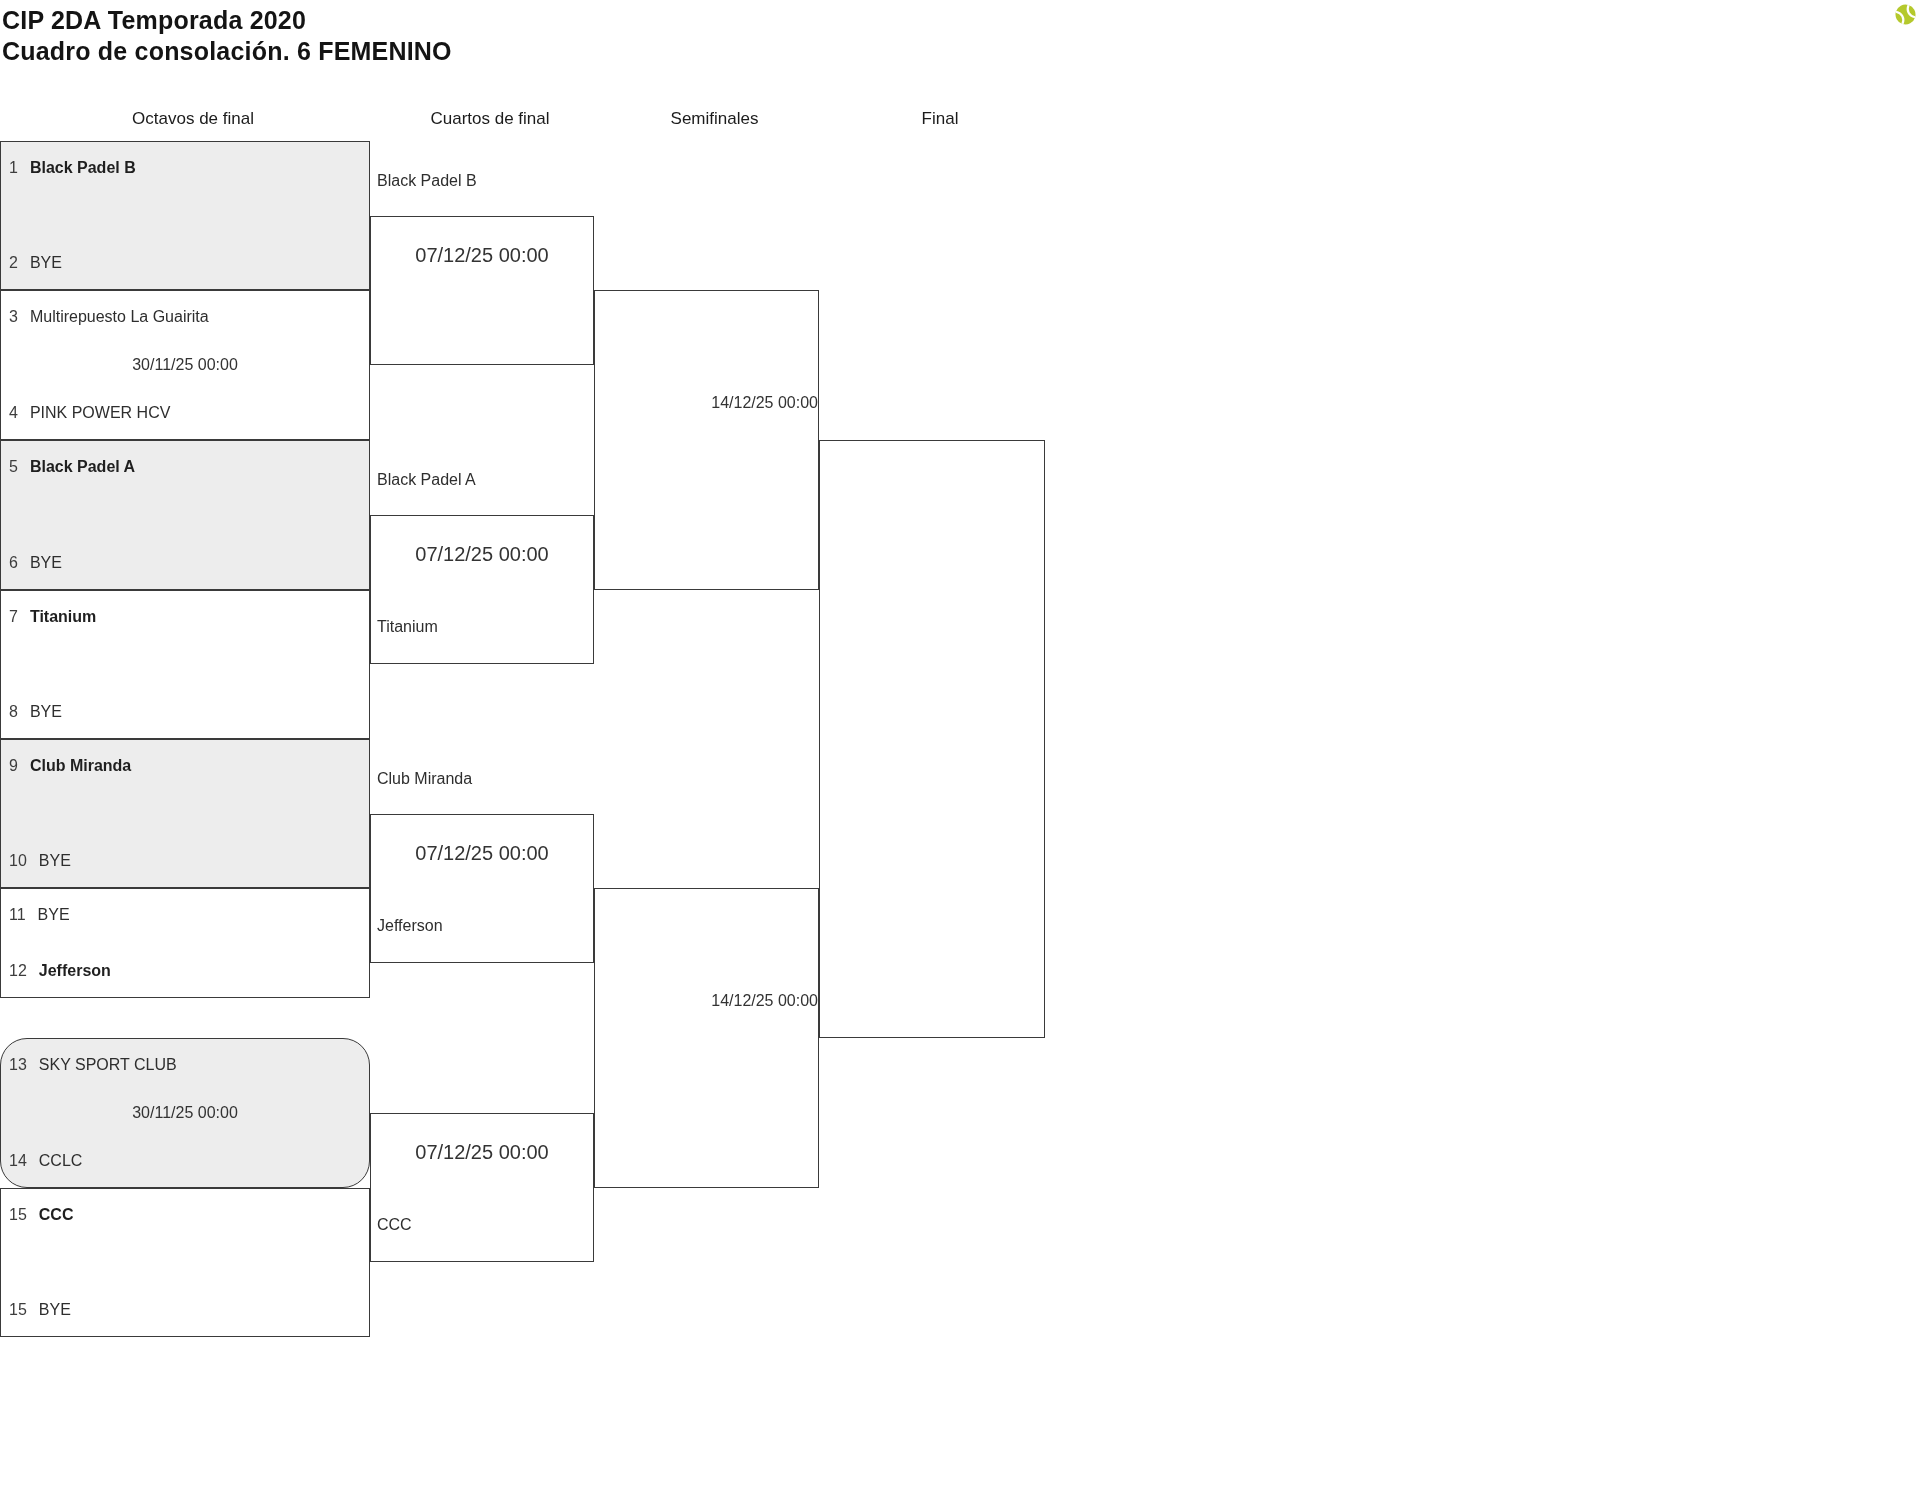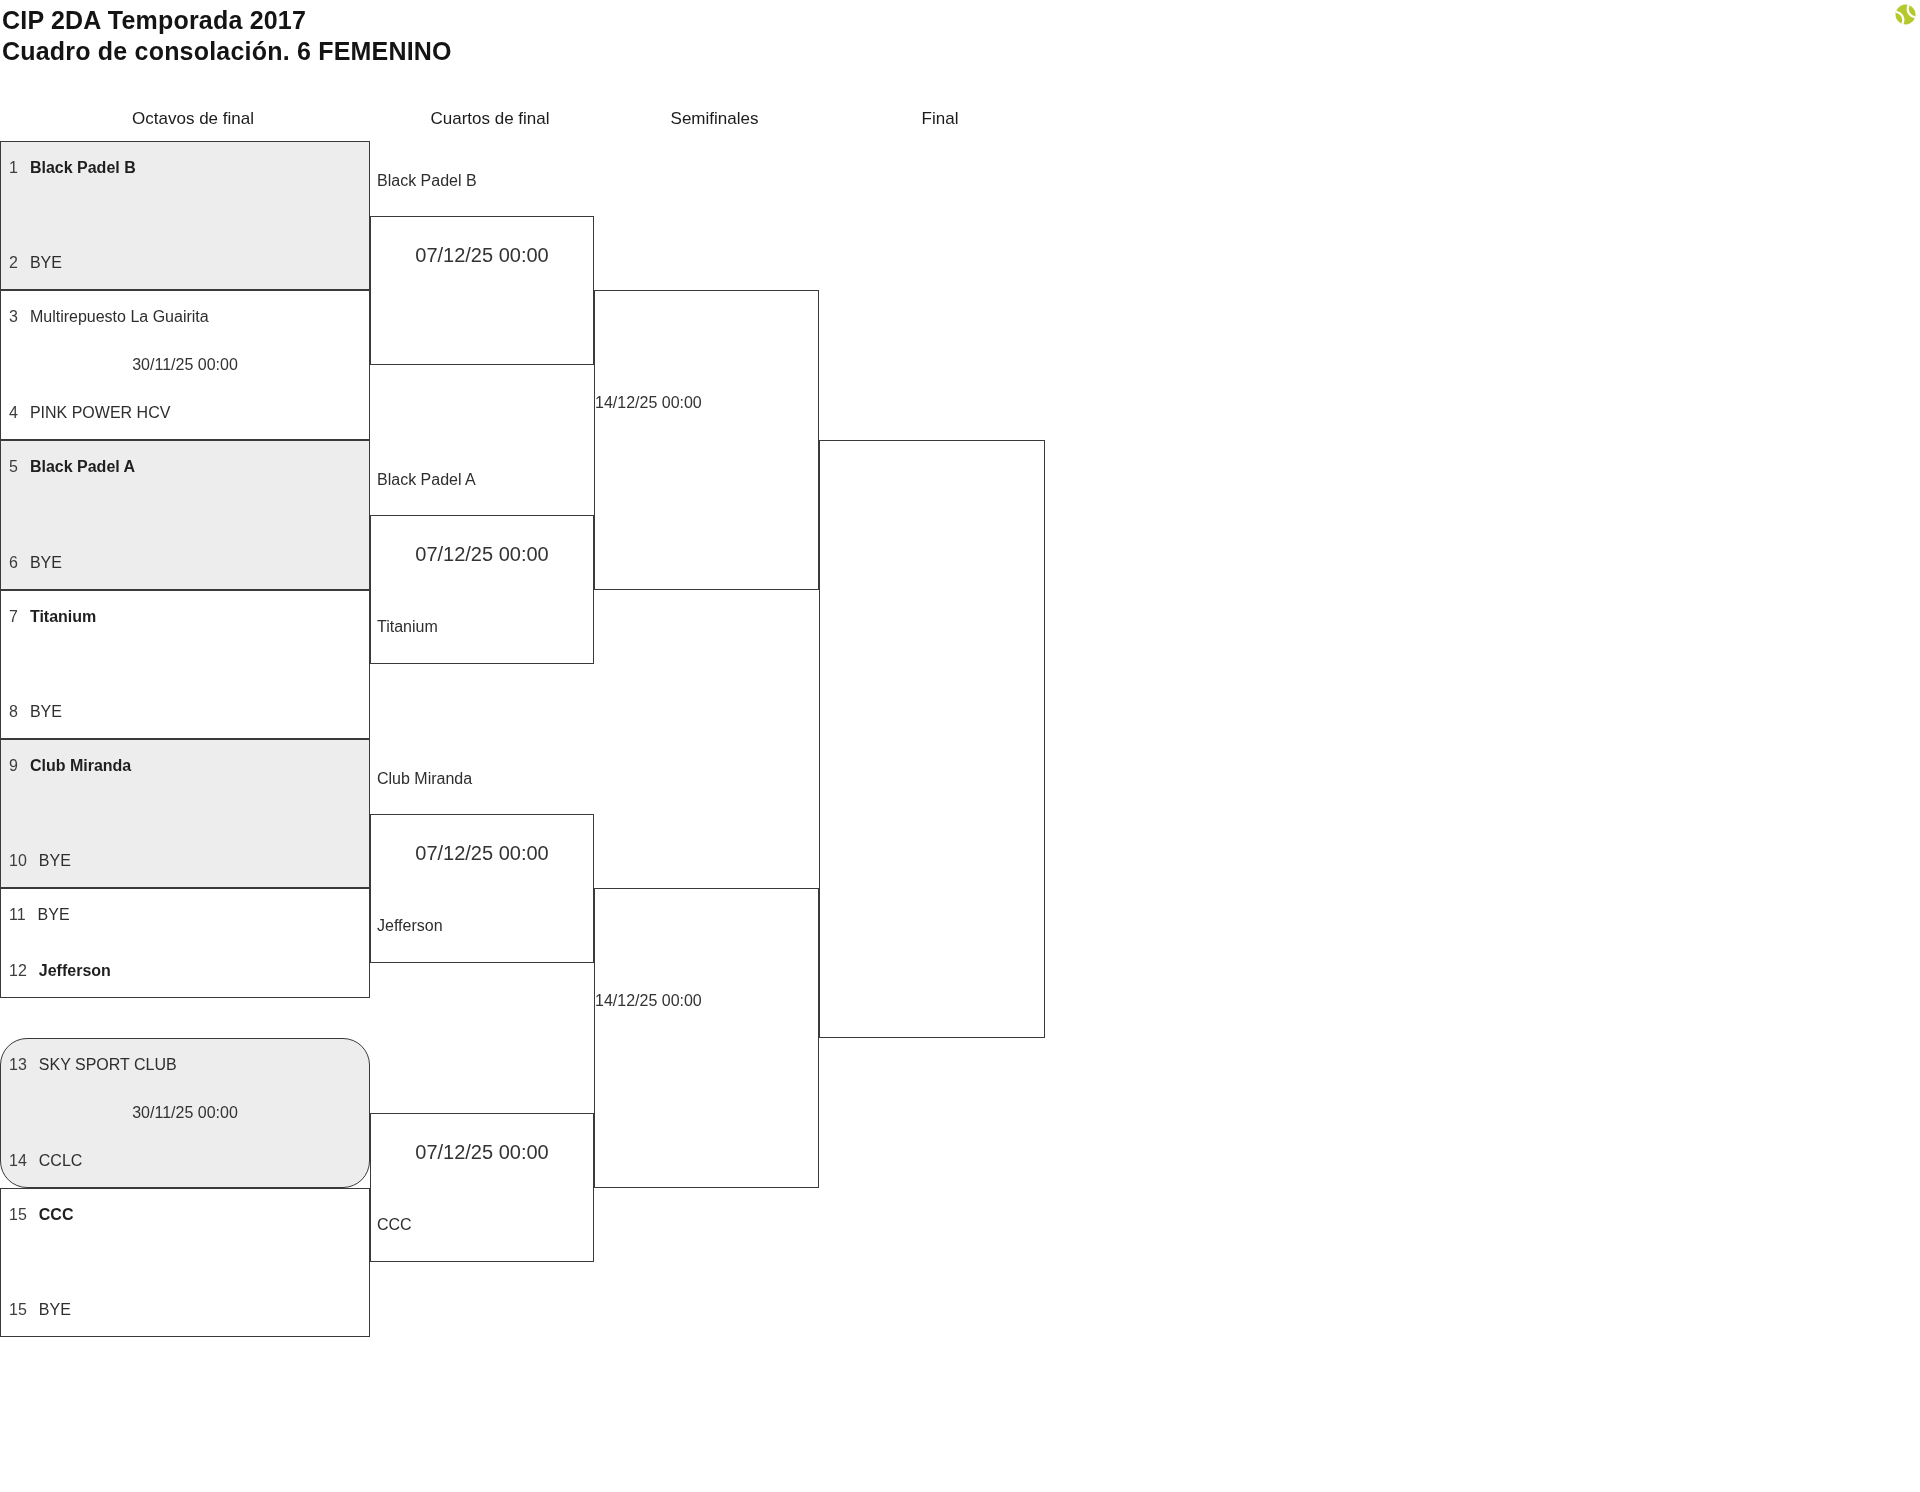--- a/index.html
+++ b/index.html
@@ -56,32 +56,32 @@
   .q2{top:814px;height:149px;}
   .q3{top:1113px;height:149px;}
   .qlabel-top{position:absolute;top:-46px;left:6px;font-size:16px;line-height:20px;color:#2e2e2e;white-space:nowrap;}
   .qlabel-bottom{position:absolute;bottom:26px;left:6px;font-size:16px;line-height:20px;color:#2e2e2e;white-space:nowrap;}
   .qdate{position:absolute;top:28px;left:0;width:100%;text-align:center;font-size:20px;line-height:20px;color:#333;}
 
   
   .sbox{left:594px;width:225px;}
   .s0{top:290px;height:300px;}
   .s1{top:888px;height:300px;}
-  .sdate{position:absolute;top:102px;left:0;width:100%;text-align:left;font-size:16px;line-height:20px;color:#333;}
+  .sdate{position:absolute;top:102px;left:0;width:100%;text-align:right;font-size:16px;line-height:20px;color:#333;}
 
   
   .fbox{left:819px;width:226px;top:440px;height:598px;}
 </style>
 </head>
 <body>
 
 <div id="stage">
 
   <div class="title">
-    <div>CIP 2DA Temporada 2017</div>
+    <div>CIP 2DA Temporada 2020</div>
     <div>Cuadro de consolación. 6 FEMENINO</div>
   </div>
 
   <div class="ball">
     <svg width="23" height="23" viewBox="0 0 23 23">
       <g transform="rotate(-28 11.5 11.5)">
         <circle cx="11.5" cy="11.5" r="10" fill="#b5c92c"></circle>
         <path d="M4.4,4.6 C 9.2,8.6 9.2,14.4 4.4,18.4" stroke="#ffffff" stroke-width="2.2" fill="none"></path>
         <path d="M18.6,4.6 C 13.8,8.6 13.8,14.4 18.6,18.4" stroke="#ffffff" stroke-width="2.2" fill="none"></path>
       </g>

